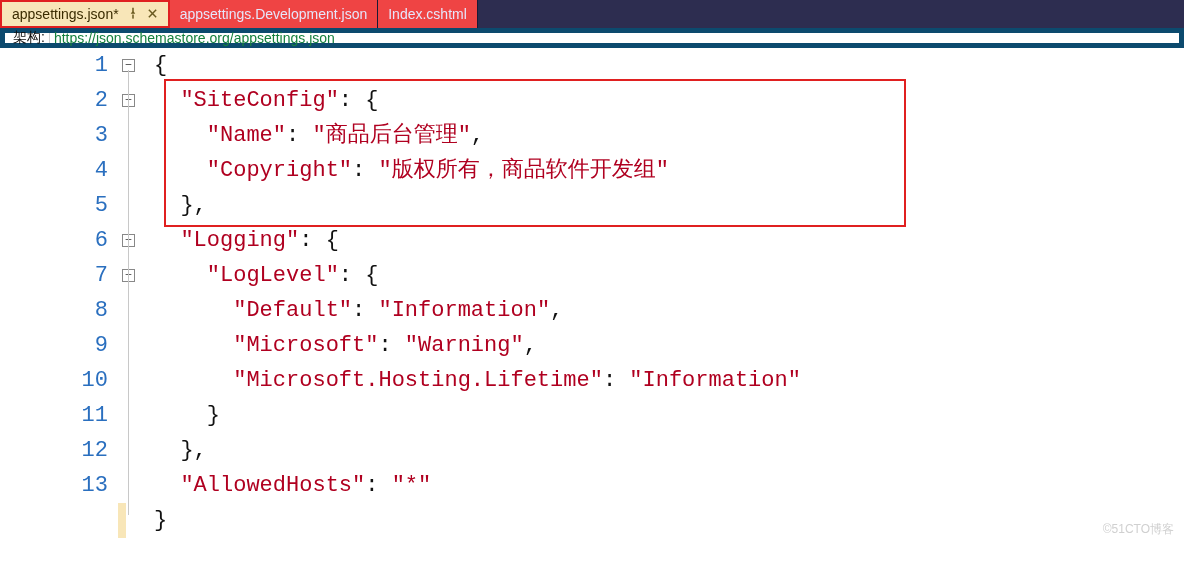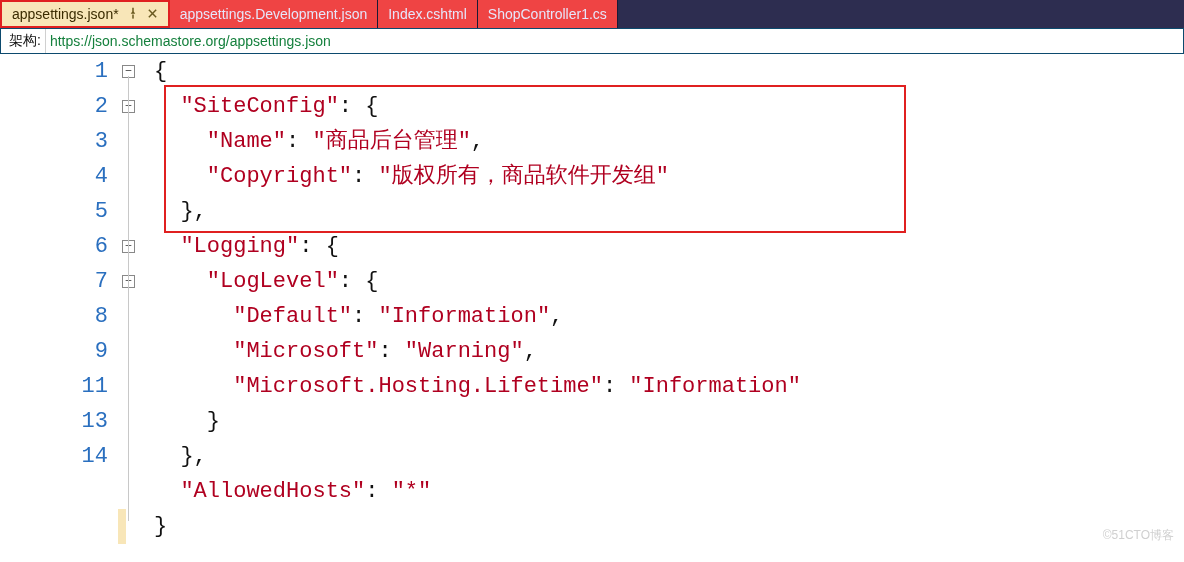--- a/index.html
+++ b/index.html
@@ -36,22 +36,22 @@
       position: relative;
     }
     .tab .pin-icon, .tab .close-icon {
       margin-left: 8px;
       color: #6a5a20;
       display: inline-block;
     }
     .schema-bar {
       display: flex;
       align-items: center;
-      height: 26px;
-      border: 1px solid #0c4a6e;
+      height: 20px;
+      border: 5px solid #0c4a6e;
       background: #fff;
       font-size: 14px;
     }
     .schema-label {
       padding: 0 4px 0 8px;
       color: #111;
       font-family: "Microsoft YaHei", sans-serif;
     }
     .schema-value {
       flex: 1;
@@ -159,44 +159,42 @@
           <path stroke="currentColor" stroke-width="1.6" d="M2 2l8 8M10 2l-8 8"></path>
         </svg>
     </span>
   </div>
   <div class="tab">
     <span>appsettings.Development.json</span>
   </div>
   <div class="tab">
     <span>Index.cshtml</span>
   </div>
-  <div class="tab">
-    <span>ShopController1.cs</span>
-  </div>
 </div>
 
 <div class="schema-bar">
   <span class="schema-label">架构:</span>
   <span class="schema-value">https://json.schemastore.org/appsettings.json</span>
 </div>
 
 <div class="editor">
   <div class="gutter" id="gutter">
       <div>1</div>
       <div>2</div>
       <div>3</div>
       <div>4</div>
       <div>5</div>
       <div>6</div>
       <div>7</div>
       <div>8</div>
       <div>9</div>
+      <div>10</div>
       <div>11</div>
+      <div>12</div>
       <div>13</div>
-      <div>14</div>
     </div>
   <div class="fold-gutter" id="fold-gutter">
       <div class="fold-box" style="top: 11px;">−</div>
       <div class="fold-box" style="top: 46px;">−</div>
       <div class="fold-box" style="top: 186px;">−</div>
       <div class="fold-box" style="top: 221px;">−</div>
       <div class="caret-line-marker" style="top: 455px;"></div>
       <div class="fold-line" style="top: 22px; height: 445px;"></div>
     </div>
   <div class="code" id="code"><div class="line"><span class="tok-brace">{</span></div><div class="line">  <span class="tok-key">"SiteConfig"</span><span class="tok-punc">: </span><span class="tok-brace">{</span></div><div class="line">    <span class="tok-key">"Name"</span><span class="tok-punc">: </span><span class="tok-str">"商品后台管理"</span><span class="tok-punc">,</span></div><div class="line">    <span class="tok-key">"Copyright"</span><span class="tok-punc">: </span><span class="tok-str">"版权所有，商品软件开发组"</span></div><div class="line">  <span class="tok-brace">}</span><span class="tok-punc">,</span></div><div class="line">  <span class="tok-key">"Logging"</span><span class="tok-punc">: </span><span class="tok-brace">{</span></div><div class="line">    <span class="tok-key">"LogLevel"</span><span class="tok-punc">: </span><span class="tok-brace">{</span></div><div class="line">      <span class="tok-key">"Default"</span><span class="tok-punc">: </span><span class="tok-str">"Information"</span><span class="tok-punc">,</span></div><div class="line">      <span class="tok-key">"Microsoft"</span><span class="tok-punc">: </span><span class="tok-str">"Warning"</span><span class="tok-punc">,</span></div><div class="line">      <span class="tok-key">"Microsoft.Hosting.Lifetime"</span><span class="tok-punc">: </span><span class="tok-str">"Information"</span></div><div class="line">    <span class="tok-brace">}</span></div><div class="line">  <span class="tok-brace">}</span><span class="tok-punc">,</span></div><div class="line">  <span class="tok-key">"AllowedHosts"</span><span class="tok-punc">: </span><span class="tok-str">"*"</span></div><div class="line"><span class="tok-brace">}</span></div><div class="hl-box" style="top: 31px; left: 10px; width: 742px; height: 148px;"></div></div>

